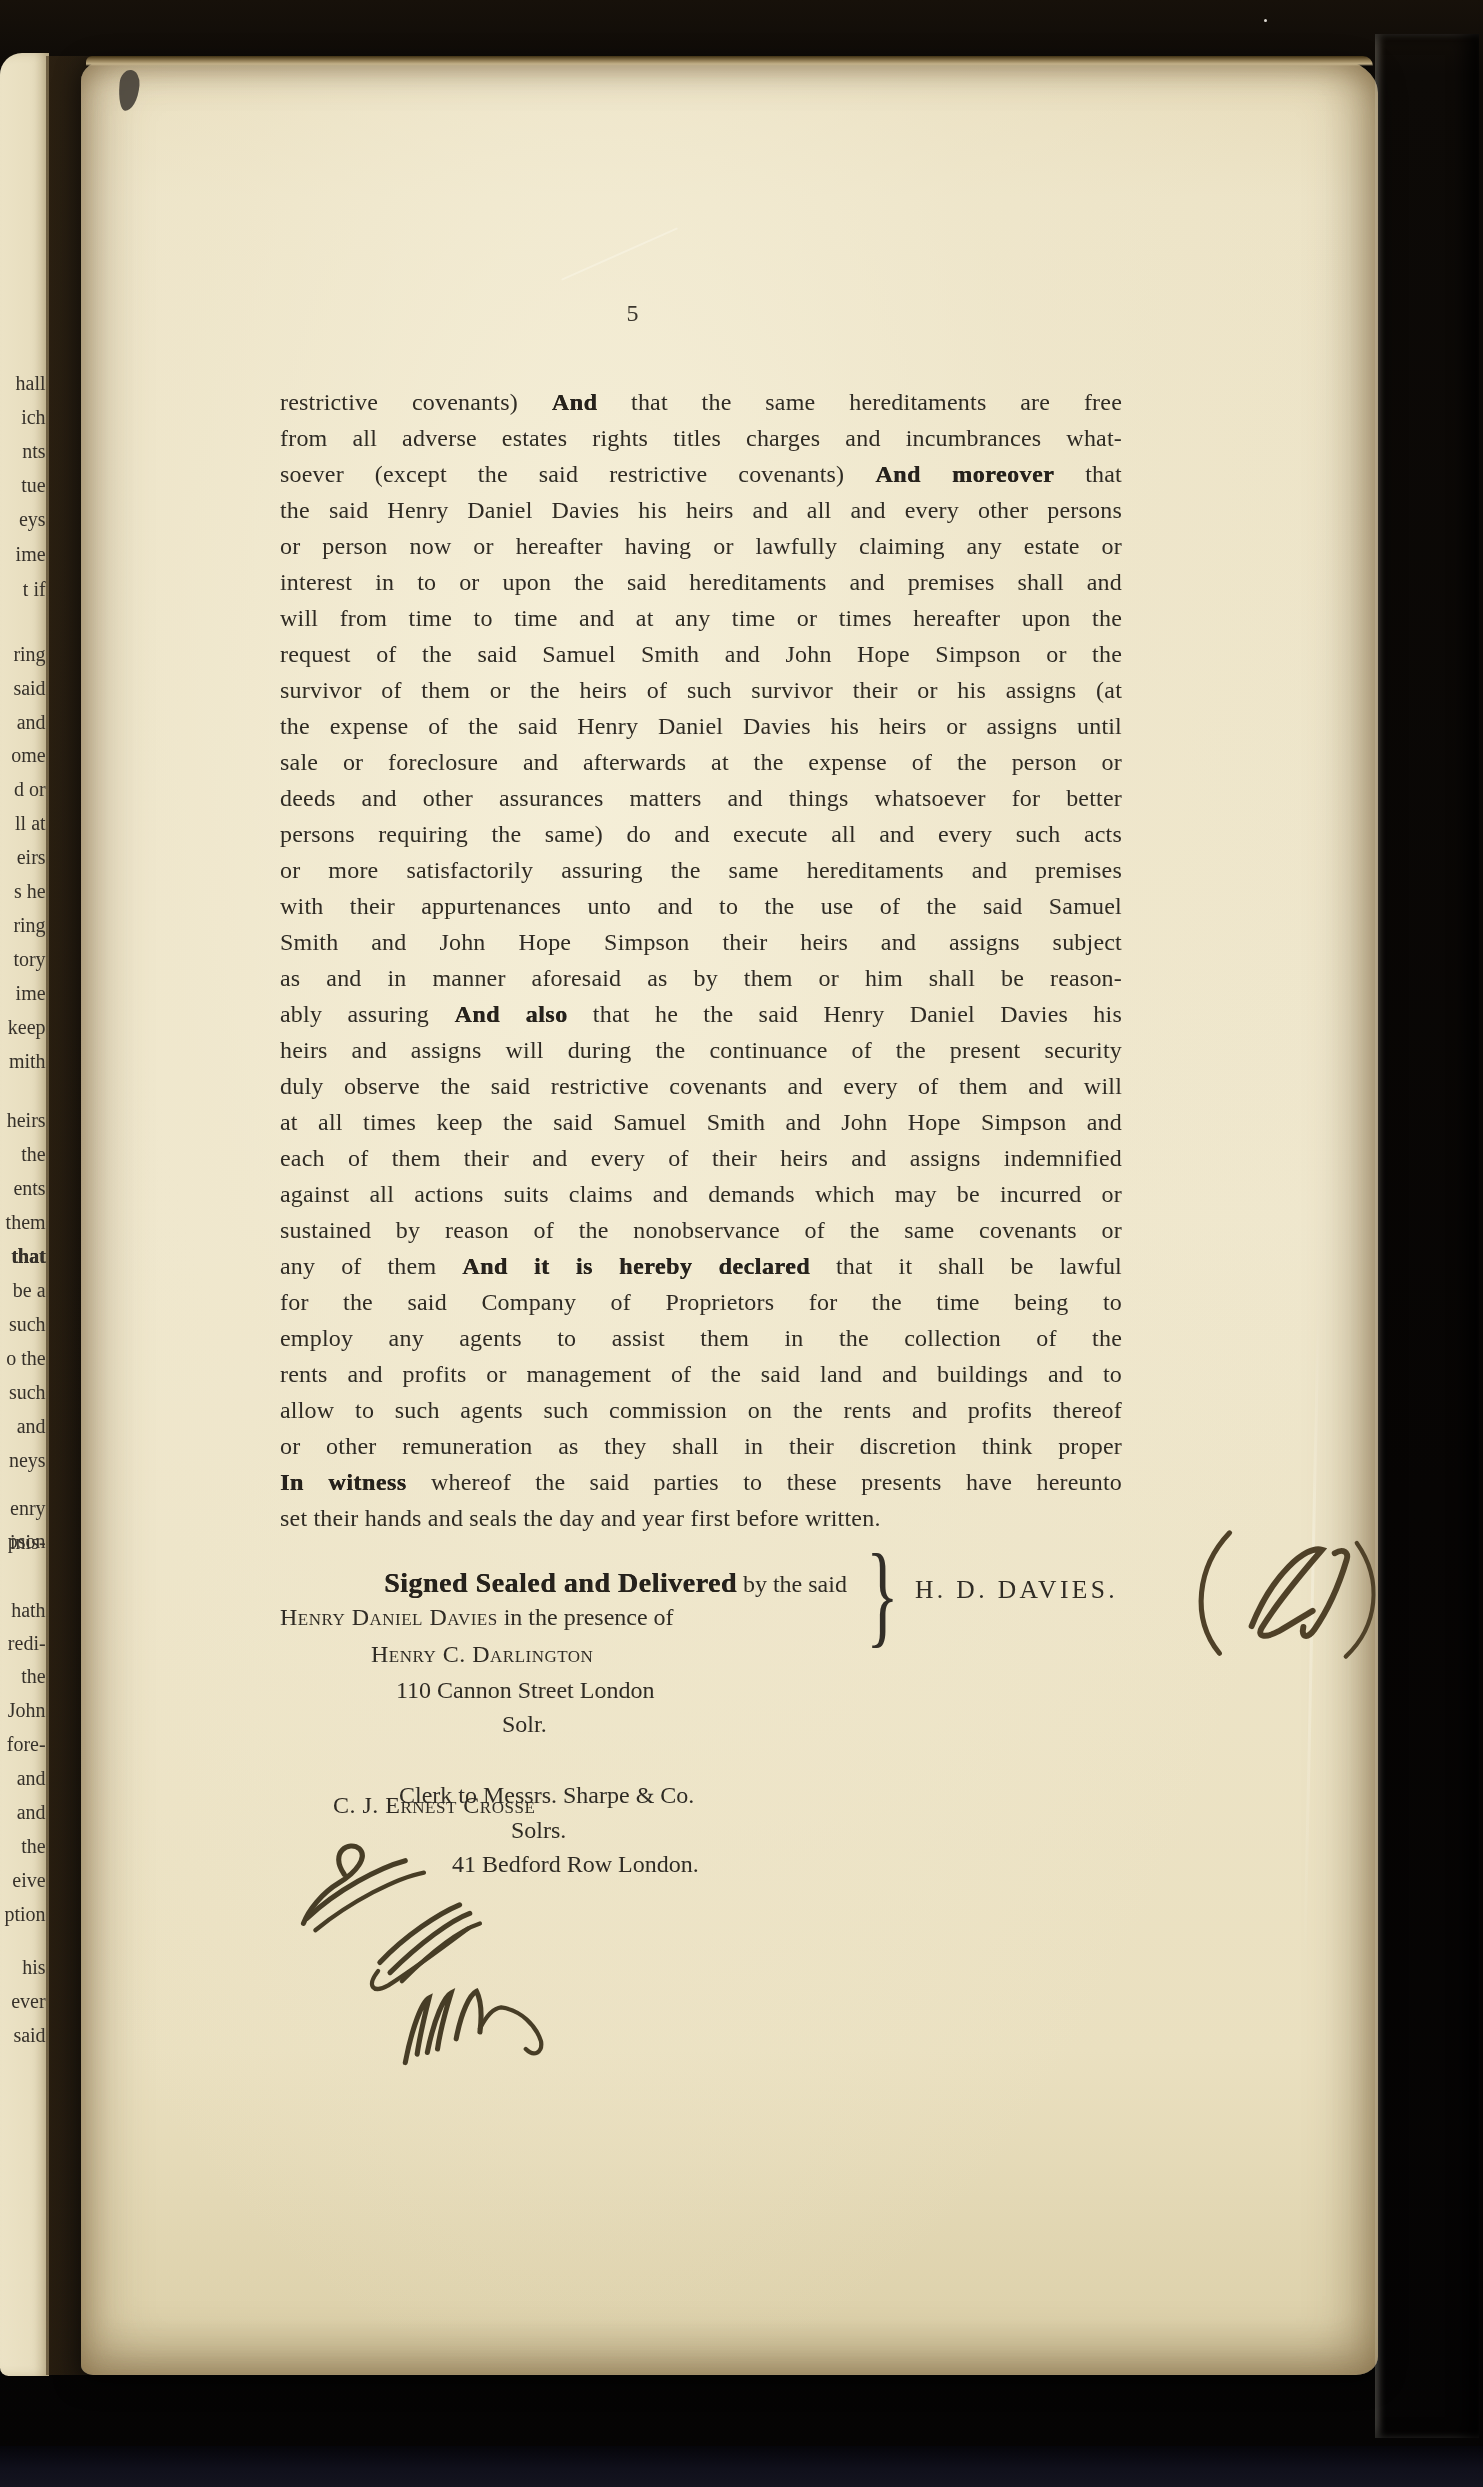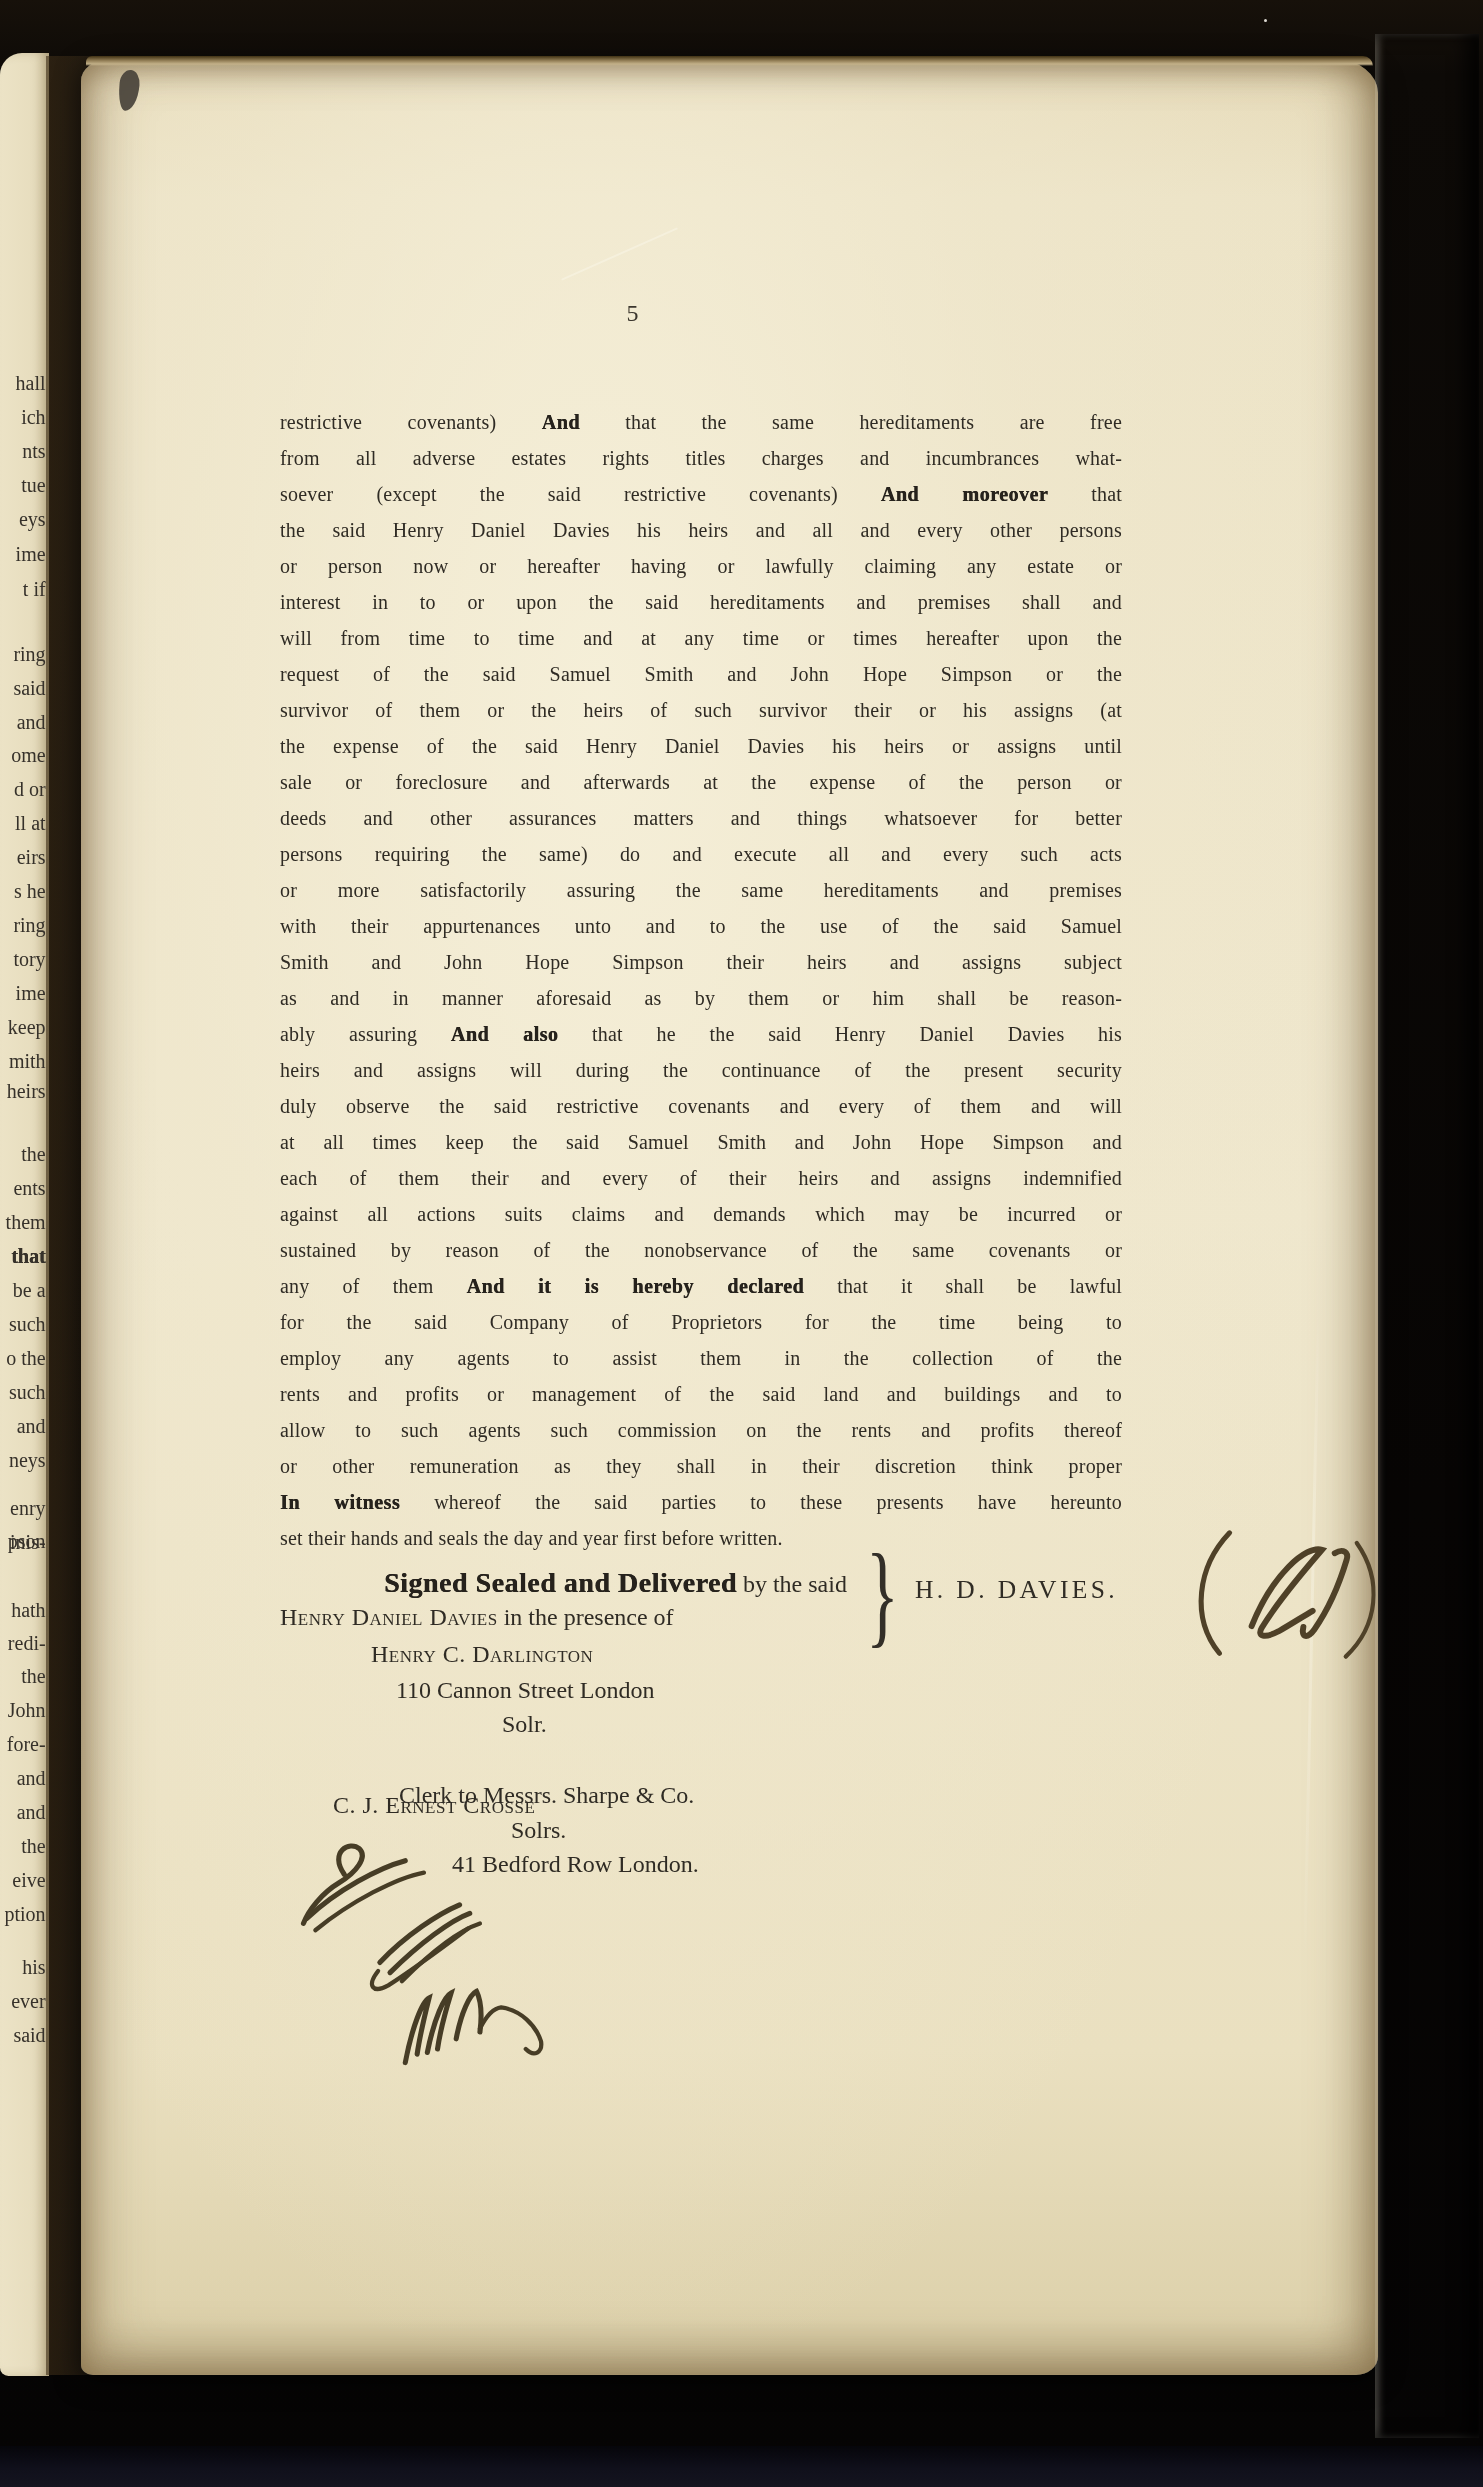--- a/index.html
+++ b/index.html
@@ -61,22 +61,22 @@
       radial-gradient(circle at 74% 72%, rgba(246,242,228,.4) 0%, rgba(246,242,228,0) 7%),
       linear-gradient(180deg,rgba(0,0,0,.35) 0%,rgba(0,0,0,0) 6%,rgba(0,0,0,0) 88%,rgba(0,0,0,.5) 100%),
       repeating-linear-gradient(90deg,
         #8f7c5a 0px,#a7916a 5.1px,#6d5b40 10.2px,#97845f 16px,#52432f 22px,#8a77544 26px,#8f7c5a 31px),
       #8d7a58;
     box-shadow:inset -13.6px 0 17px rgba(0,0,0,.75), inset 4.2px 0 7.6px rgba(255,250,235,.25);}
 
   
   .page-number{position:absolute;left:280px;top:300px;width:705px;text-align:center;
     font-size:24px;color:#3b362e;}
-  #body-text{position:absolute;left:280px;top:404px;width:842px;
-    font-size:20px;color:#2f2b24;letter-spacing:0.2px;}
+  #body-text{position:absolute;left:280px;top:384px;width:842px;
+    font-size:24px;color:#2f2b24;letter-spacing:0.2px;}
   .tline{height:36px;line-height:36px;text-align:justify;text-align-last:justify;
     overflow:visible;white-space:normal;}
   .nojust{text-align:left;text-align-last:left;}
   .bl{font-weight:700;color:#26221c;text-shadow:0.4px 0 0 #26221c;letter-spacing:0.5px;}
 
   .sig-attest{position:absolute;left:384px;top:1567px;font-size:24px;color:#2f2b24;white-space:nowrap;}
   .sig-attest .bl{font-size:28px;}
   .brace{position:absolute;left:866px;top:1538px;font-size:114px;line-height:1;
     color:#332f28;transform:scaleX(.6);transform-origin:left top;}
   .signatory{position:absolute;left:915px;top:1575px;font-size:25.5px;letter-spacing:3.4px;
@@ -106,21 +106,21 @@
       <div class="frag" style="top: 744px;">ome</div>
       <div class="frag" style="top: 778px;">d or</div>
       <div class="frag" style="top: 812px;">ll at</div>
       <div class="frag" style="top: 846px;">eirs</div>
       <div class="frag" style="top: 880px;">s he</div>
       <div class="frag" style="top: 914px;">ring</div>
       <div class="frag" style="top: 948px;">tory</div>
       <div class="frag" style="top: 982px;">ime</div>
       <div class="frag" style="top: 1016px;">keep</div>
       <div class="frag" style="top: 1050px;">mith</div>
-      <div class="frag" style="top: 1080px;">heirs</div>
+      <div class="frag" style="top: 1109px;">heirs</div>
       <div class="frag" style="top: 1143px;">the</div>
       <div class="frag" style="top: 1177px;">ents</div>
       <div class="frag" style="top: 1211px;">them</div>
       <div class="frag fb" style="top: 1245px;">that</div>
       <div class="frag" style="top: 1279px;">be a</div>
       <div class="frag" style="top: 1313px;">such</div>
       <div class="frag" style="top: 1347px;">o the</div>
       <div class="frag" style="top: 1381px;">such</div>
       <div class="frag" style="top: 1415px;">and</div>
       <div class="frag" style="top: 1449px;">neys</div>

